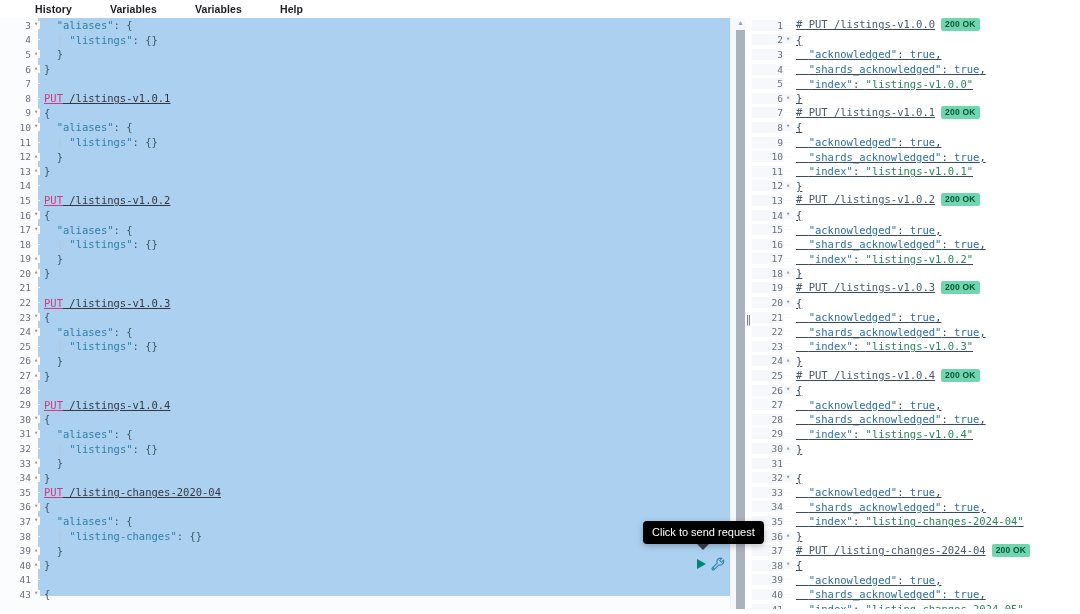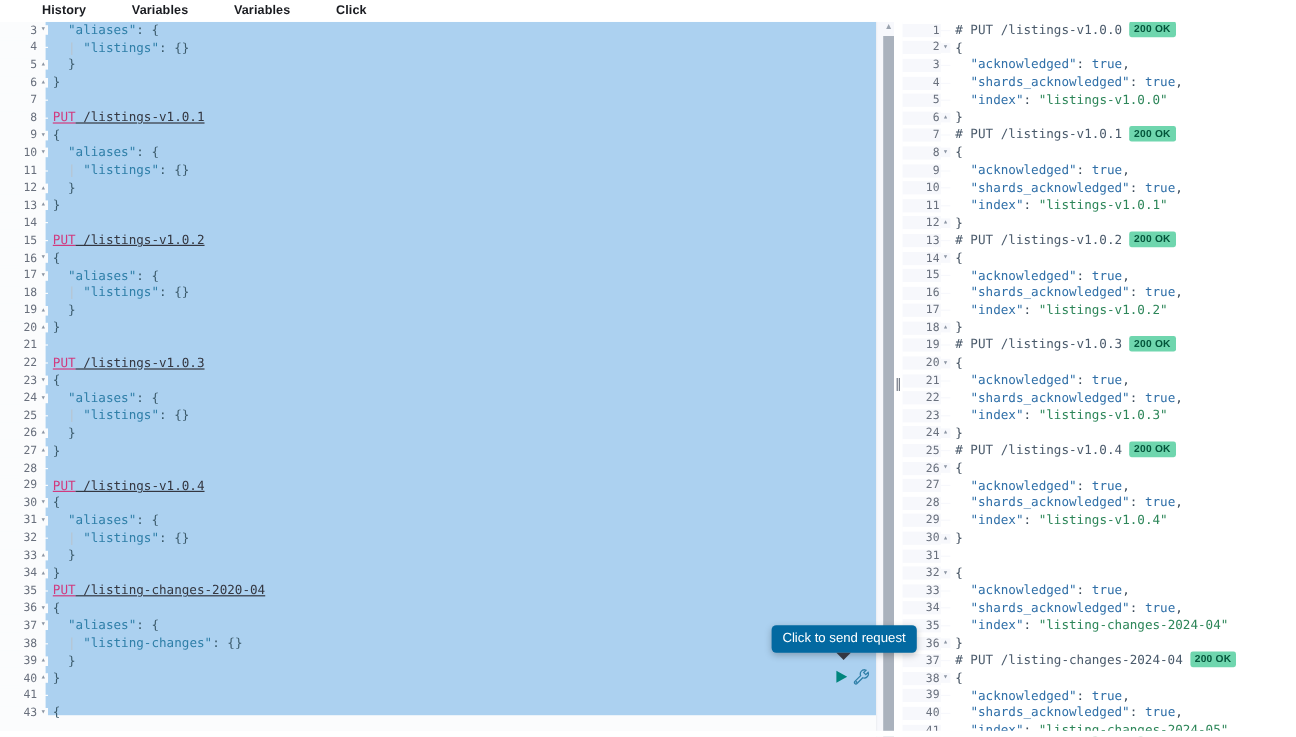--- a/index.html
+++ b/index.html
@@ -61,21 +61,21 @@
   .fold {
     width:8px; min-width:8px; text-align:center; color:#8c95a3;
     font-size:7px; line-height:1; user-select:none; padding-bottom:1px;
   }
   .txt { white-space:pre; color:#2a3b47; padding-left:4px; }
 
   .pane-left .gutter { background:#fbfcfd; }
   .pane-left .fold   { background:#fbfcfd; }
   .pane-right .gutter{ background:#f7f8fc; color:#69707d; }
   .pane-right .fold  { background:#f7f8fc; }
-  .pane-right .txt   { color:#3b4a5a; }
+  .pane-right .txt   { color:#3b4a5a;text-decoration:underline; }
 
   
   .k-method { color:#d13a7e;text-decoration:underline; }
   .k-url    { color:#343741;text-decoration:underline; }
   .k-key    { color:#2f7fa8; }
   .k-punct  { color:#3b5a6b; }
   .k-pipe   { color:#b7c4cf; }
 
   
   .r-comment{ color:#4a5a6b; }
@@ -121,21 +121,21 @@
     display:flex; align-items:center; gap:5px; z-index:20;
   }
   .play-icon { width:0;height:0; border-left:9px solid #00857d;
                border-top:5.5px solid transparent; border-bottom:5.5px solid transparent;
                cursor:pointer; }
   .wrench-icon { cursor:pointer; display:block; }
 
   
   .tooltip {
     position:absolute; left:643px; top:503px;
-    background:#0369a1; color:#ffffff;
+    background:#000000; color:#ffffff;
     font-family:"Liberation Sans",sans-serif; font-size:11px;
     padding:5px 9px 6px 9px; border-radius:4px;
     white-space:nowrap; z-index:40;
     box-shadow:0 2px 6px rgba(0,0,0,.25);
   }
   .tooltip:after {
     content:""; position:absolute; left:50%; margin-left:-6px; bottom:-6px;
     border-left:6px solid transparent; border-right:6px solid transparent;
     border-top:6px solid #343741;
   }
@@ -148,21 +148,21 @@
 </style>
 </head>
 <body>
 
 <div id="app">
 
   <div class="menubar">
     <div class="menu-item">History</div>
     <div class="menu-item">Variables</div>
     <div class="menu-item">Variables</div>
-    <div class="menu-item">Click</div>
+    <div class="menu-item">Help</div>
   </div>
 
   <div class="panes">
 
     <div class="pane-left">
       <div class="sel-bg"></div>
       <div class="code" id="left-code">
           <div class="row">
             <div class="gutter">3</div>
             <div class="fold">▾</div>

